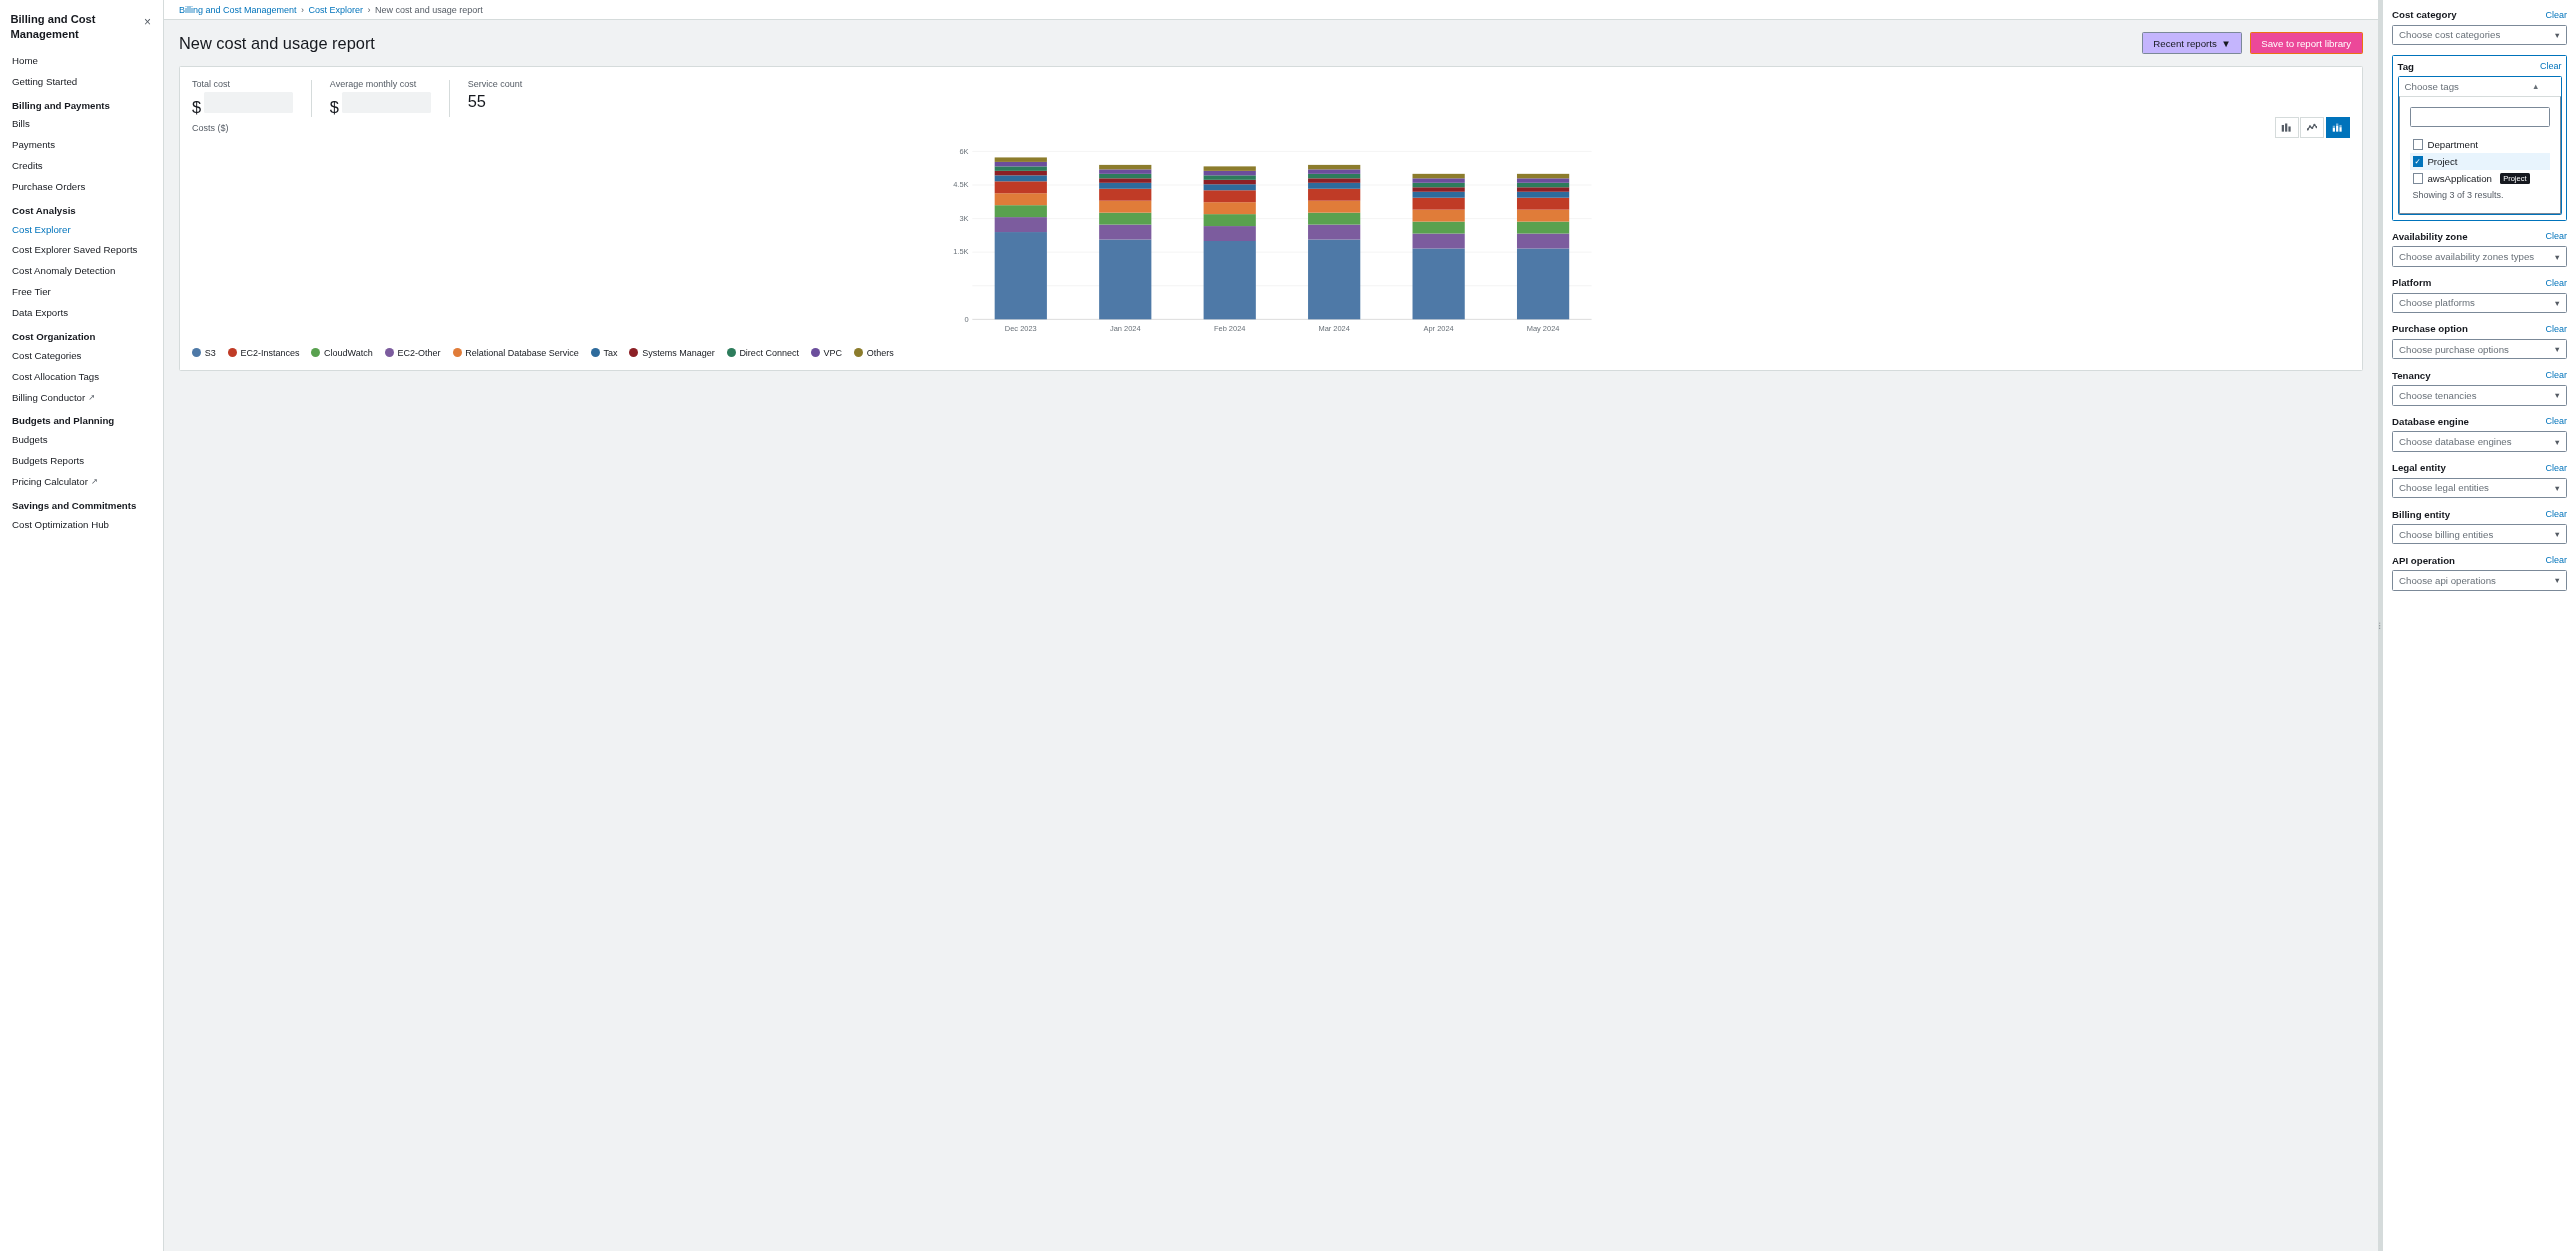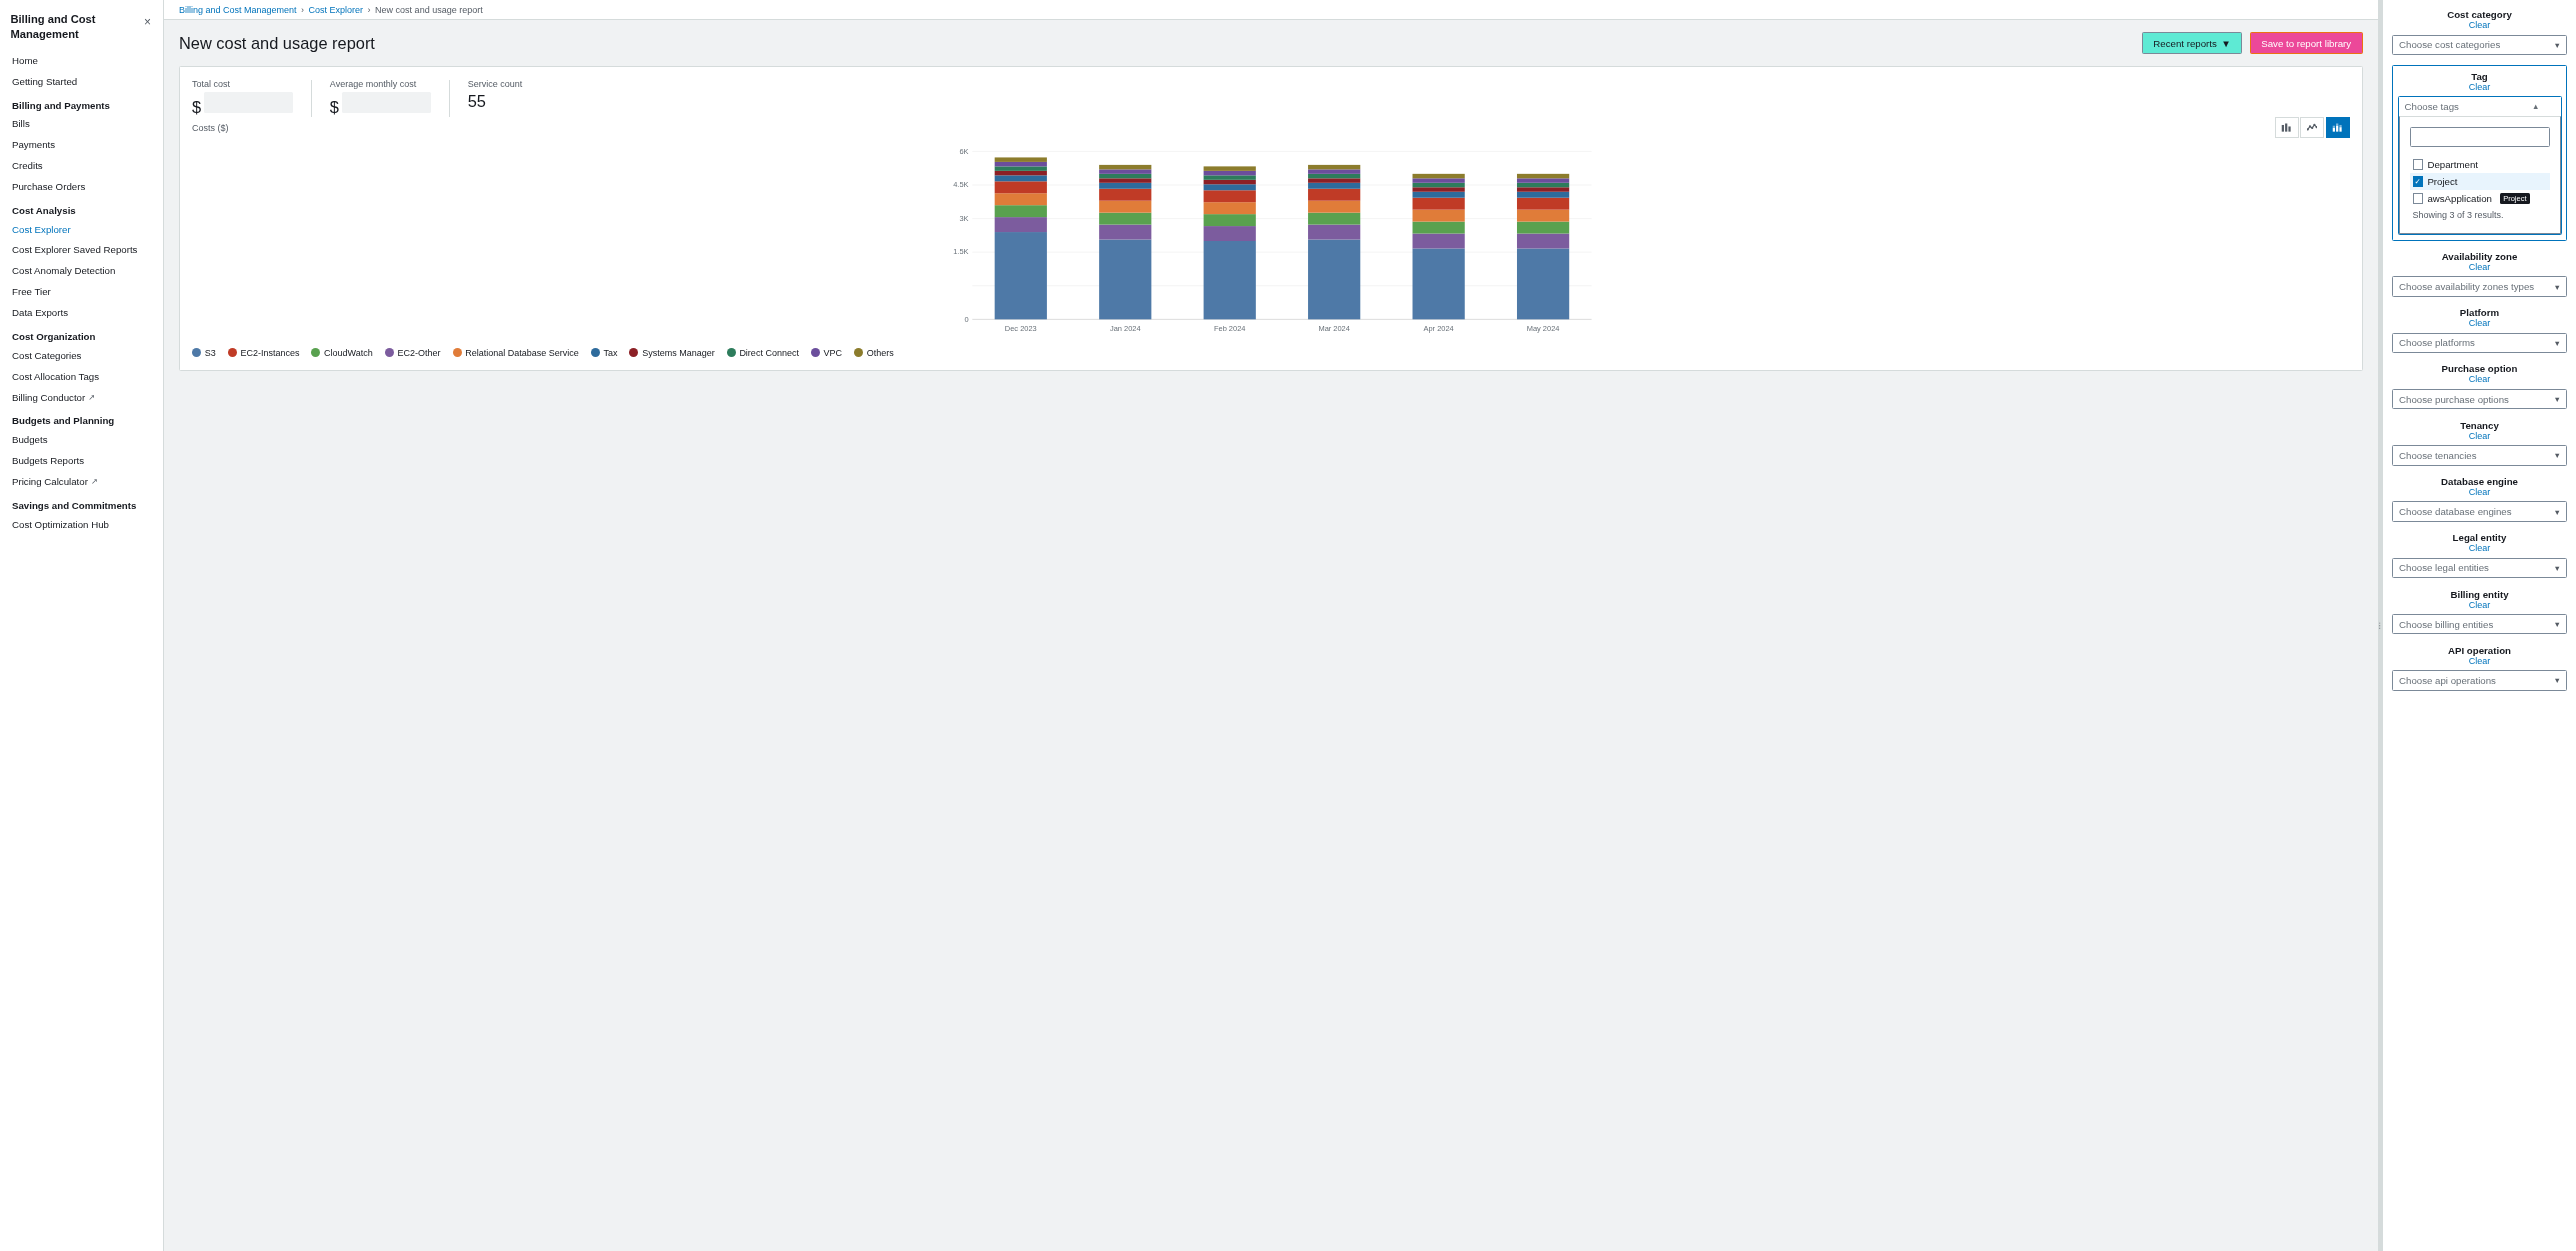--- a/index.html
+++ b/index.html
@@ -98,21 +98,21 @@
       font-weight: 400;
       color: #16191f;
     }
     .header-actions {
       display: flex;
       gap: 7.5px;
       align-items: center;
     }
     .btn-secondary {
       border: 0.7px solid #7b8998;
-      background: #5eead4;
+      background: #c4b5fd;
       color: #16191f;
       padding: 4.5px 10.4px;
       border-radius: 1.5px;
       cursor: pointer;
       font-size: 9.7px;
       display: flex;
       align-items: center;
       gap: 4.5px;
     }
     .btn-primary {
@@ -230,21 +230,20 @@
       border-left: 0.7px solid #d5dbdb;
       overflow-y: auto;
       padding: 9px;
     }
     .filter-section { margin-bottom: 10.4px; }
     .filter-header {
       display: flex;
       justify-content: space-between;
       align-items: center;
       margin-bottom: 4.5px;
-      flex-direction: column;
     }
     .filter-label { font-size: 9.7px; font-weight: 600; color: #16191f; }
     .filter-clear { font-size: 9px; color: #0073bb; cursor: pointer; }
     .filter-select {
       width: 100%;
       border: 0.7px solid #7b8998;
       border-radius: 1.5px;
       padding: 3.7px 21px 3.7px 6px;
       font-size: 9.7px;
       color: #687078;

